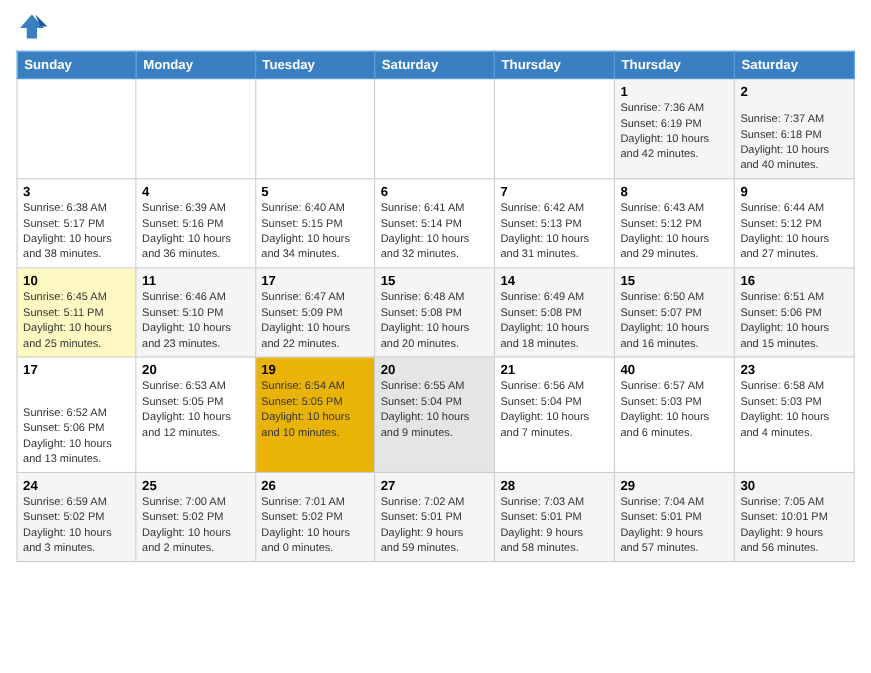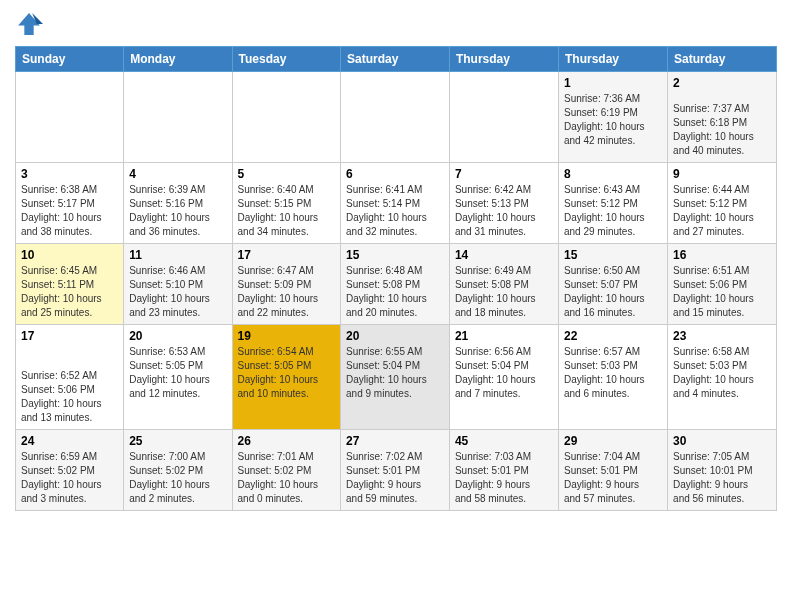--- a/index.html
+++ b/index.html
@@ -282,21 +282,21 @@
 and 9 minutes.</div>
           </td>
           <td style="background: rgb(255, 255, 255);">
             <span class="day-num">21</span>
             <div class="day-info" style="white-space: pre-line;">Sunrise: 6:56 AM
 Sunset: 5:04 PM
 Daylight: 10 hours
 and 7 minutes.</div>
           </td>
           <td style="background: rgb(255, 255, 255);">
-            <span class="day-num">22</span>
+            <span class="day-num">40</span>
             <div class="day-info" style="white-space: pre-line;">Sunrise: 6:57 AM
 Sunset: 5:03 PM
 Daylight: 10 hours
 and 6 minutes.</div>
           </td>
           <td style="background: rgb(255, 255, 255);">
             <span class="day-num">23</span>
             <div class="day-info" style="white-space: pre-line;">Sunrise: 6:58 AM
 Sunset: 5:03 PM
 Daylight: 10 hours
@@ -326,21 +326,21 @@
 and 0 minutes.</div>
           </td>
           <td style="background: rgb(245, 245, 245);">
             <span class="day-num">27</span>
             <div class="day-info" style="white-space: pre-line;">Sunrise: 7:02 AM
 Sunset: 5:01 PM
 Daylight: 9 hours
 and 59 minutes.</div>
           </td>
           <td style="background: rgb(245, 245, 245);">
-            <span class="day-num">45</span>
+            <span class="day-num">28</span>
             <div class="day-info" style="white-space: pre-line;">Sunrise: 7:03 AM
 Sunset: 5:01 PM
 Daylight: 9 hours
 and 58 minutes.</div>
           </td>
           <td style="background: rgb(245, 245, 245);">
             <span class="day-num">29</span>
             <div class="day-info" style="white-space: pre-line;">Sunrise: 7:04 AM
 Sunset: 5:01 PM
 Daylight: 9 hours

